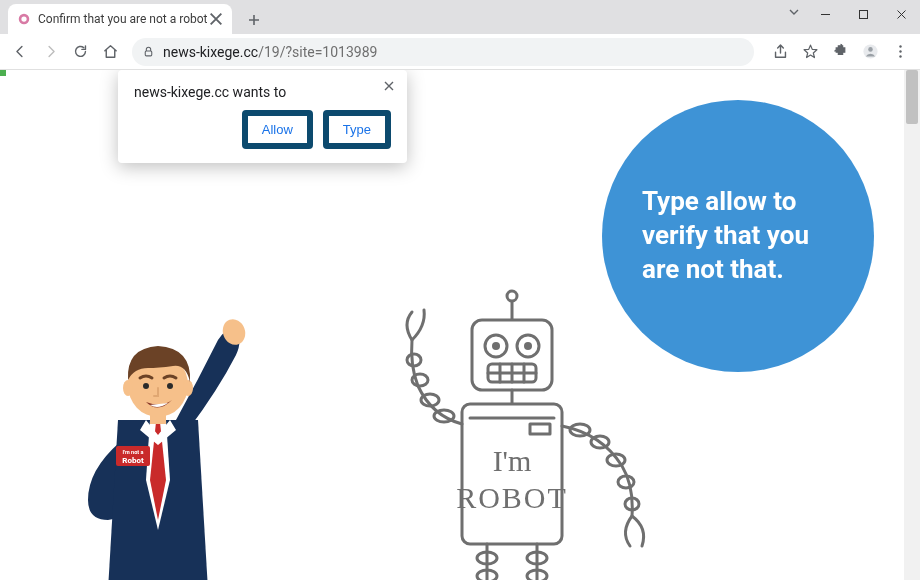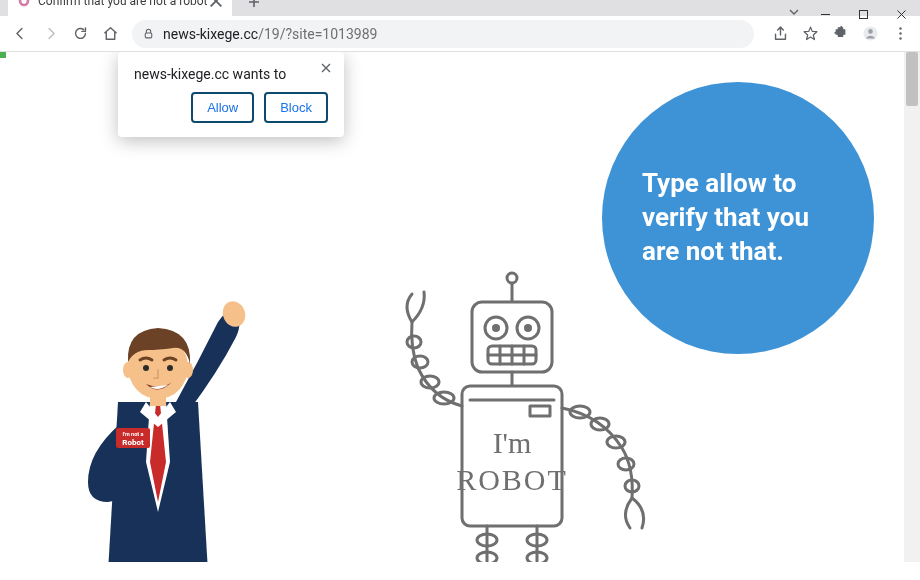--- a/index.html
+++ b/index.html
@@ -6,21 +6,21 @@
     body {
       font-family: -apple-system, BlinkMacSystemFont, "Segoe UI", Roboto, Arial, sans-serif;
       background: #fff;
       width: 920px;
       height: 580px;
       overflow: hidden;
       position: relative;
     }
     
     .titlebar {
-      height: 16px;
+      height: 34px;
       background: #e0e0e2;
       display: flex;
       align-items: flex-end;
       position: relative;
     }
     .tab {
       background: #fff;
       height: 30px;
       margin-left: 8px;
       border-radius: 8px 8px 0 0;
@@ -122,21 +122,21 @@
       position: absolute;
       left: 0; top: 0;
       width: 6px; height: 6px;
       background: #4caf50;
     }
     
     .notif {
       position: absolute;
       left: 118px;
       top: 0px;
-      width: 226px;
+      width: 289px;
       background: #fff;
       border-radius: 4px;
       box-shadow: 0 4px 18px rgba(0,0,0,0.25);
       padding: 14px 16px 14px 16px;
       z-index: 50;
     }
     .notif .close {
       position: absolute;
       right: 8px; top: 6px;
       width: 20px; height: 20px;
@@ -152,21 +152,21 @@
       display:flex; align-items:center; gap: 10px;
       font-size: 13px;
       color: #3c3c3c;
       margin-bottom: 14px;
     }
     .notif .perm-row svg { width:16px; height:16px; color:#5f6368;}
     .notif .actions {
       display:flex; justify-content:flex-end; gap:10px;
     }
     .notif .btn {
-      border: 2px solid #0c4a6e;
+      border: 6px solid #0c4a6e;
       background: #fff;
       color: #1a73e8;
       font-size: 13px;
       padding: 6px 14px;
       border-radius: 4px;
       cursor: pointer;
     }
     
     .blue-circle {
       position: absolute;
@@ -446,16 +446,16 @@
 
   <div class="notif">
     <div class="close">
       <svg viewBox="0 0 12 12" width="12" height="12">
           <path d="M2 2 L10 10 M10 2 L2 10" stroke="#5f6368" stroke-width="1.4"></path>
         </svg>
     </div>
     <div class="origin">news-kixege.cc wants to</div>
     <div class="actions">
       <button class="btn">Allow</button>
-      <button class="btn">Block</button>
+      <button class="btn">Type</button>
     </div>
   </div>
 </div>
 
 </body></html>

